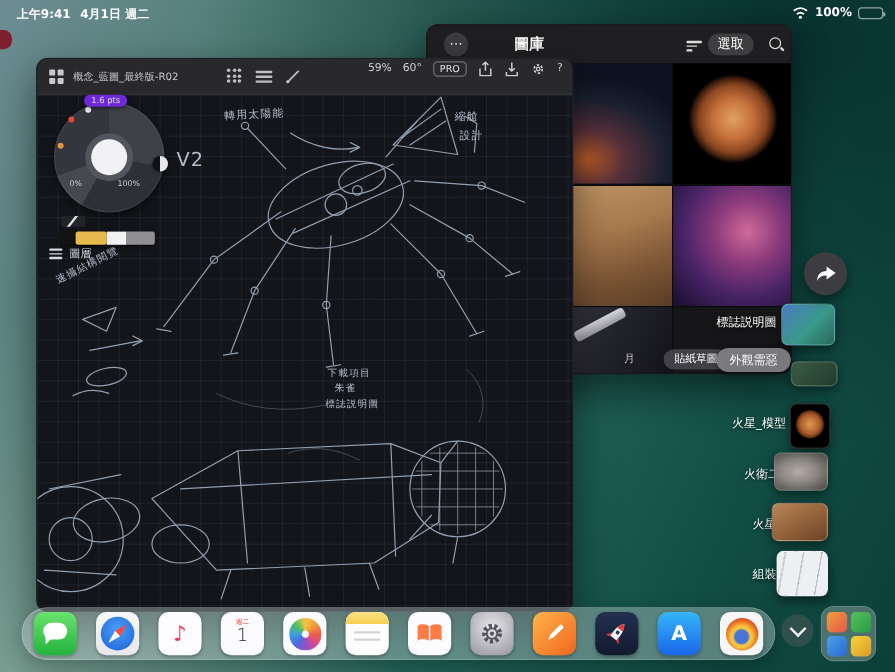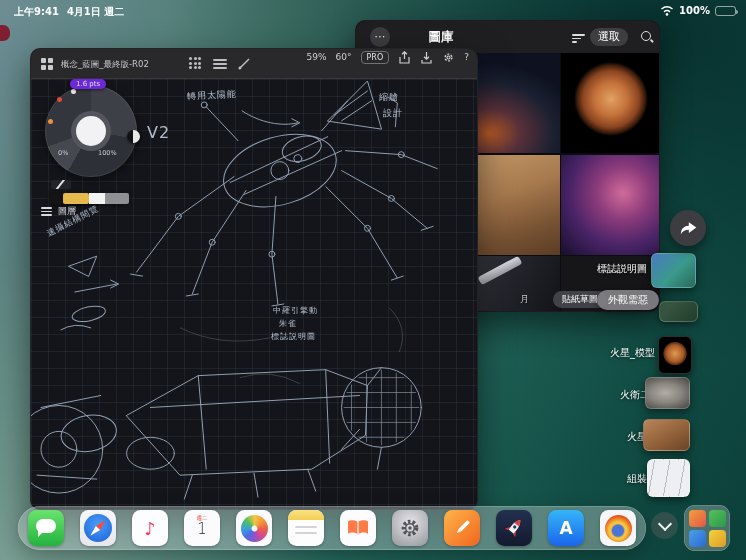--- a/index.html
+++ b/index.html
@@ -313,21 +313,21 @@
         <g fill="none" stroke="#7d8ca0" stroke-width="0.8" opacity="0.45" stroke-linecap="round">
           <path d="M150 250 q40 20 90 10 M210 300 q30 -10 60 6 M360 230 q20 20 10 44"></path>
         </g>
       </svg>
 
       <div class="anno" style="left:156px;top:10px;transform:rotate(-3deg)">轉用太陽能</div>
       <div class="anno" style="left:348px;top:12px">縮艙</div>
       <div class="anno" style="left:352px;top:28px">設計</div>
       <div class="anno" style="left:116px;top:44px;font-size:16px">V2</div>
       <div class="anno" style="left:14px;top:150px;transform:rotate(-27deg);transform-origin:left top;font-size:8.5px">速攝結構閱覽</div>
-      <div class="anno" style="left:242px;top:226px;font-size:8px">中羅引擎動</div>
+      <div class="anno" style="left:242px;top:226px;font-size:8px">下載項目</div>
       <div class="anno" style="left:248px;top:239px;font-size:8px">朱雀</div>
       <div class="anno" style="left:240px;top:252px;font-size:8px">標誌説明圖</div>
     </div>
 
     <div class="wheel">
       <div class="ring"></div>
       <span class="dot" style="left:12px;top:12px;background:#e04a3a"></span>
       <span class="dot" style="left:3px;top:34px;background:#e8923a"></span>
       <span class="dot" style="left:26px;top:4px;background:#e8e8ea"></span>
       <div class="center"></div>

